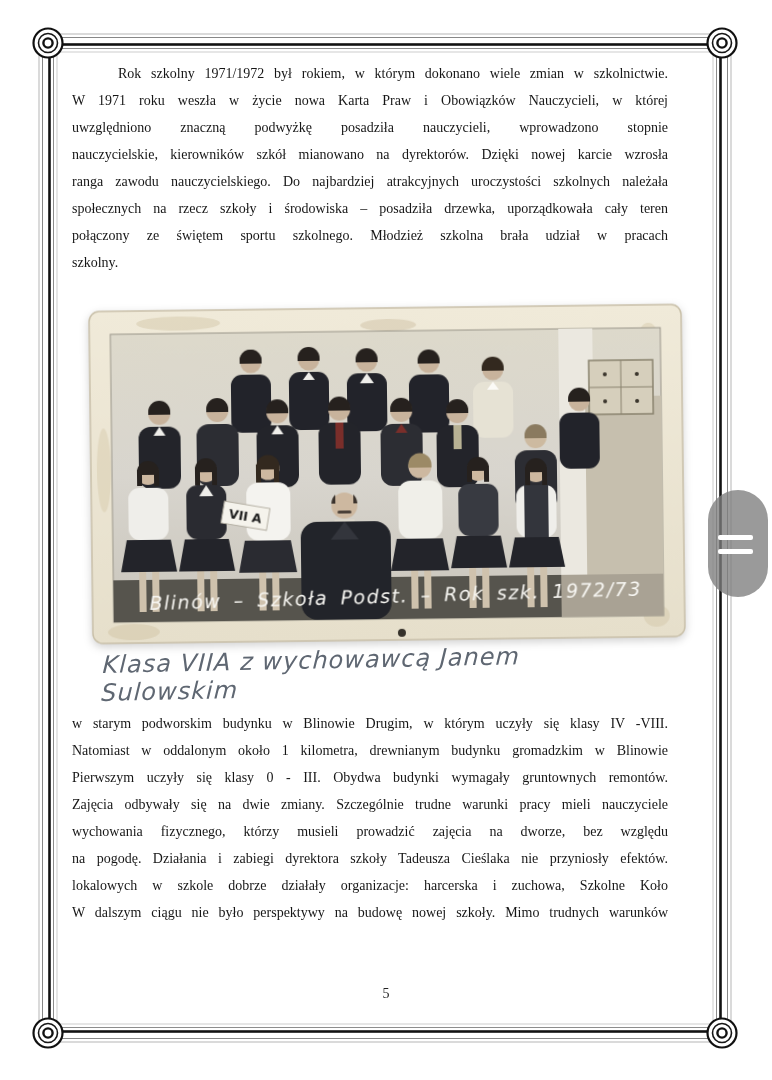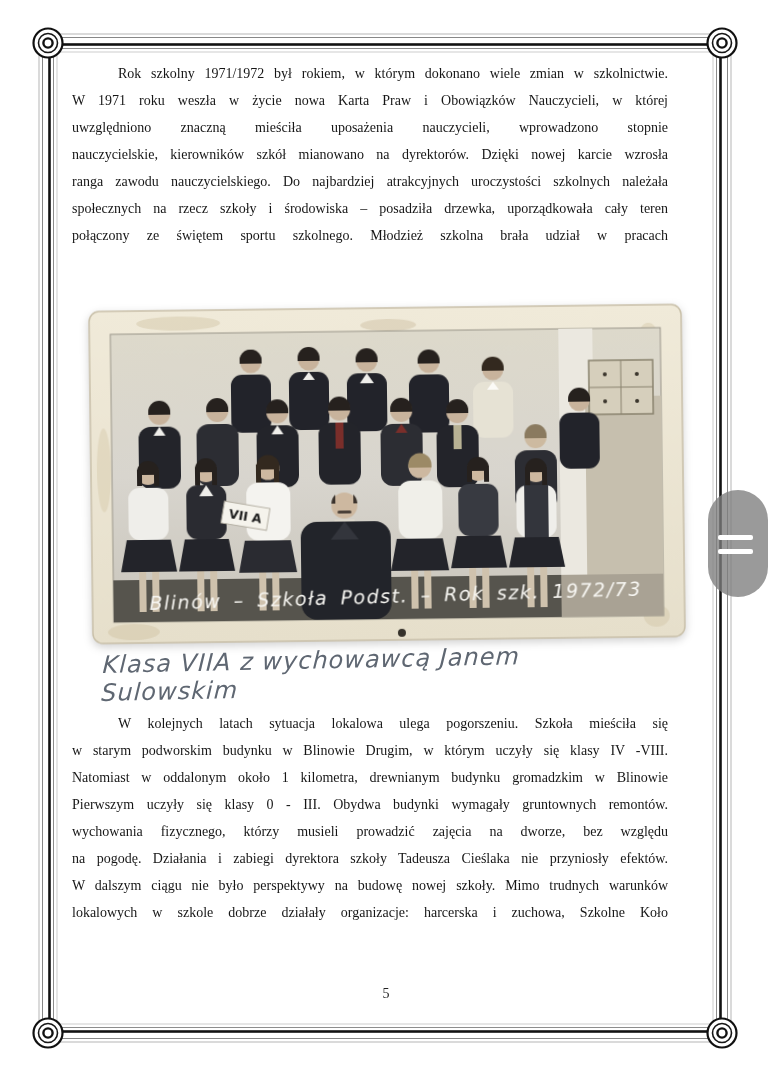--- a/index.html
+++ b/index.html
@@ -78,25 +78,26 @@
   <g>
     <circle cx="722" cy="1033" r="14.5" fill="#fff" stroke="#111" stroke-width="2.2"></circle>
     <circle cx="722" cy="1033" r="9.5" fill="#fff" stroke="#161616" stroke-width="1.6"></circle>
     <circle cx="722" cy="1033" r="4.6" fill="#fff" stroke="#111" stroke-width="2.4"></circle>
   </g>
 </svg>
 
 <div class="textblock" id="para1">
     <div class="line first">Rok szkolny 1971/1972 był rokiem, w którym dokonano wiele zmian w szkolnictwie.</div>
     <div class="line">W 1971 roku weszła w życie nowa Karta Praw i Obowiązków Nauczycieli, w której</div>
-    <div class="line">uwzględniono znaczną mieściła uposażenia nauczycieli, wprowadzono stopnie</div>
+    <div class="line">uwzględniono znaczną podwyżkę posadziła nauczycieli, wprowadzono stopnie</div>
     <div class="line">nauczycielskie, kierowników szkół mianowano na dyrektorów. Dzięki nowej karcie wzrosła</div>
     <div class="line">ranga zawodu nauczycielskiego. Do najbardziej atrakcyjnych uroczystości szkolnych należała</div>
     <div class="line">społecznych na rzecz szkoły i środowiska – posadziła drzewka, uporządkowała cały teren</div>
     <div class="line">połączony ze świętem sportu szkolnego. Młodzież szkolna brała udział w pracach</div>
+    <div class="line endleft">szkolny.</div>
   </div>
 
 <div class="photo-wrap">
   <svg viewBox="0 0 594 334" width="594" height="334">
     <defs>
       <linearGradient id="paper" x1="0" y1="0" x2="0" y2="1">
         <stop offset="0" stop-color="#f0ead9"></stop>
           <stop offset="1" stop-color="#e6dfcb"></stop>
       </linearGradient>
       <linearGradient id="wall" x1="0" y1="0" x2="0" y2="1">
@@ -290,28 +291,28 @@
 
       <text x="58" y="300" transform="rotate(-1 58 300)" font-family="DejaVu Sans, sans-serif" font-style="italic" font-size="19" fill="#f7f6f2" letter-spacing="1.5" word-spacing="5">Blinów – Szkoła Podst. – Rok szk. 1972/73</text>
       <circle cx="310" cy="326" r="4" fill="#35312a"></circle>
     </g>
   </svg>
 </div>
 
 <div class="handwriting">Klasa VIIA z wychowawcą Janem Sulowskim</div>
 
 <div class="textblock" id="para2">
-    <div class="line first">W kolejnych latach sytuacja lokalowa ulega pogorszeniu. Szkoła mieściła się</div>
     <div class="line">w starym podworskim budynku w Blinowie Drugim, w którym uczyły się klasy IV -VIII.</div>
     <div class="line">Natomiast w oddalonym około 1 kilometra, drewnianym budynku gromadzkim w Blinowie</div>
     <div class="line">Pierwszym uczyły się klasy 0 - III. Obydwa budynki wymagały gruntownych remontów.</div>
+    <div class="line">Zajęcia odbywały się na dwie zmiany. Szczególnie trudne warunki pracy mieli nauczyciele</div>
     <div class="line">wychowania fizycznego, którzy musieli prowadzić zajęcia na dworze, bez względu</div>
     <div class="line">na pogodę.  Działania i zabiegi dyrektora szkoły Tadeusza Cieślaka nie przyniosły efektów.</div>
+    <div class="line">lokalowych w szkole dobrze działały organizacje: harcerska i zuchowa, Szkolne Koło</div>
     <div class="line">W dalszym ciągu nie było perspektywy na budowę nowej szkoły. Mimo trudnych warunków</div>
-    <div class="line">lokalowych w szkole dobrze działały organizacje: harcerska i zuchowa, Szkolne Koło</div>
   </div>
 
 <div class="page-number">5</div>
 
 <div class="scroll-handle">
   <span>
     <span class="grip g1"></span>
     <span class="grip g2"></span>
   </span>
 </div>

